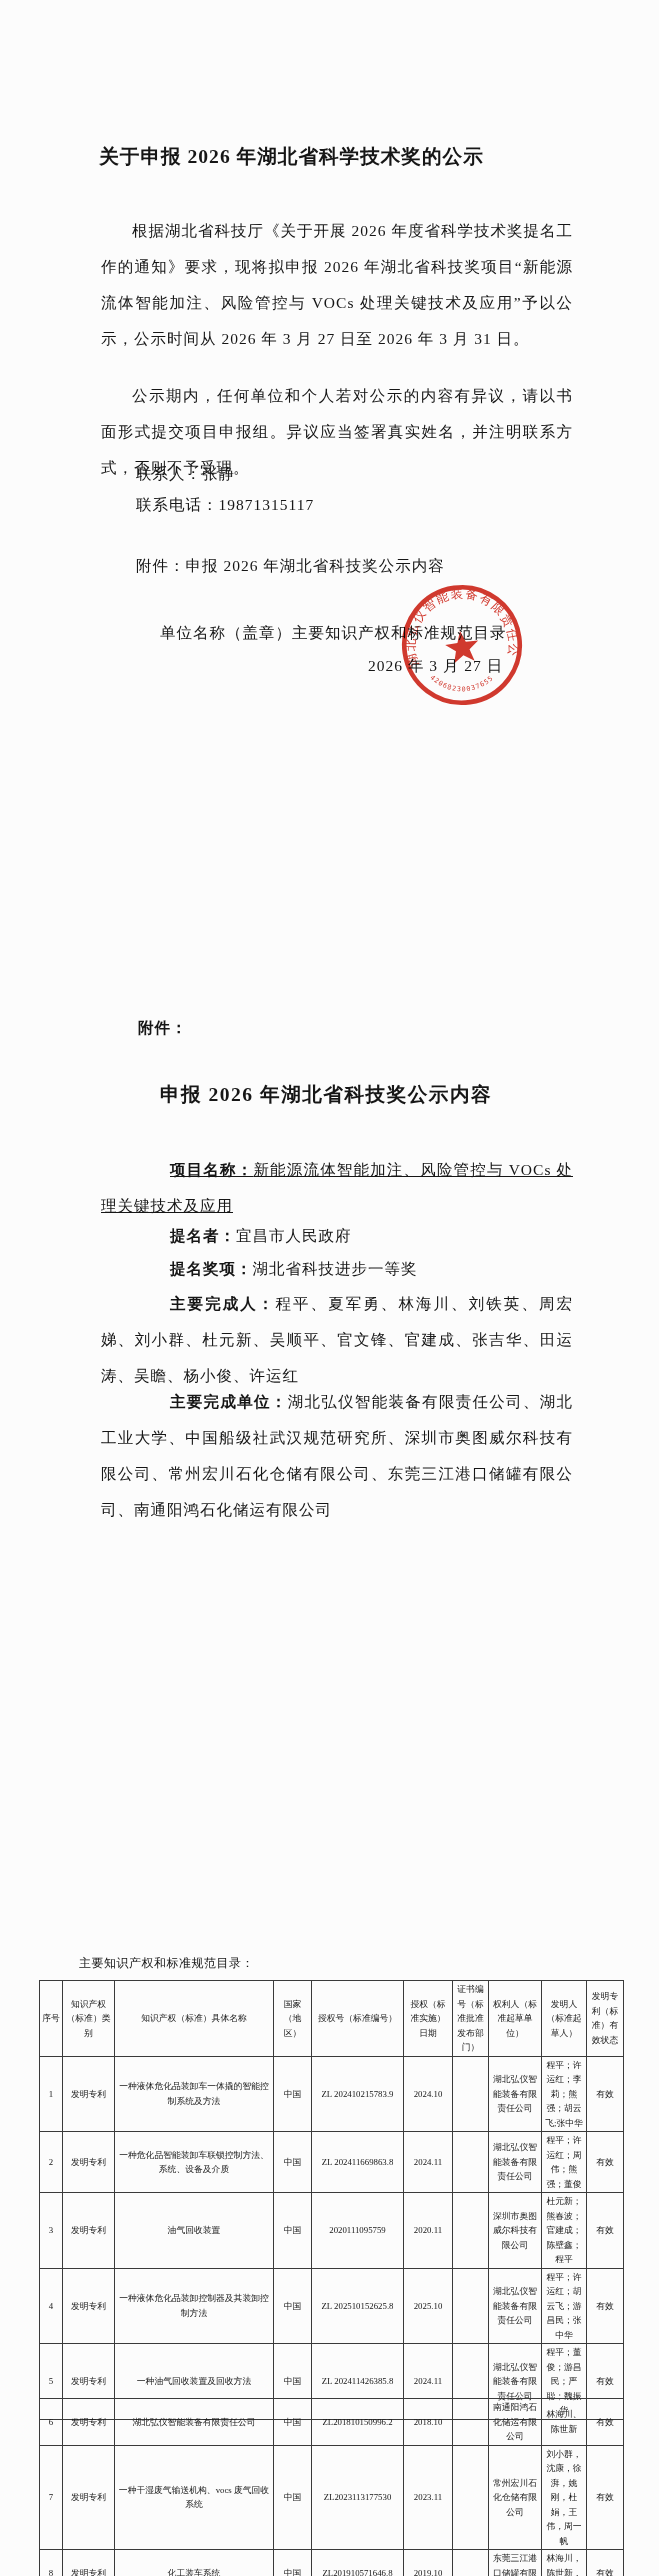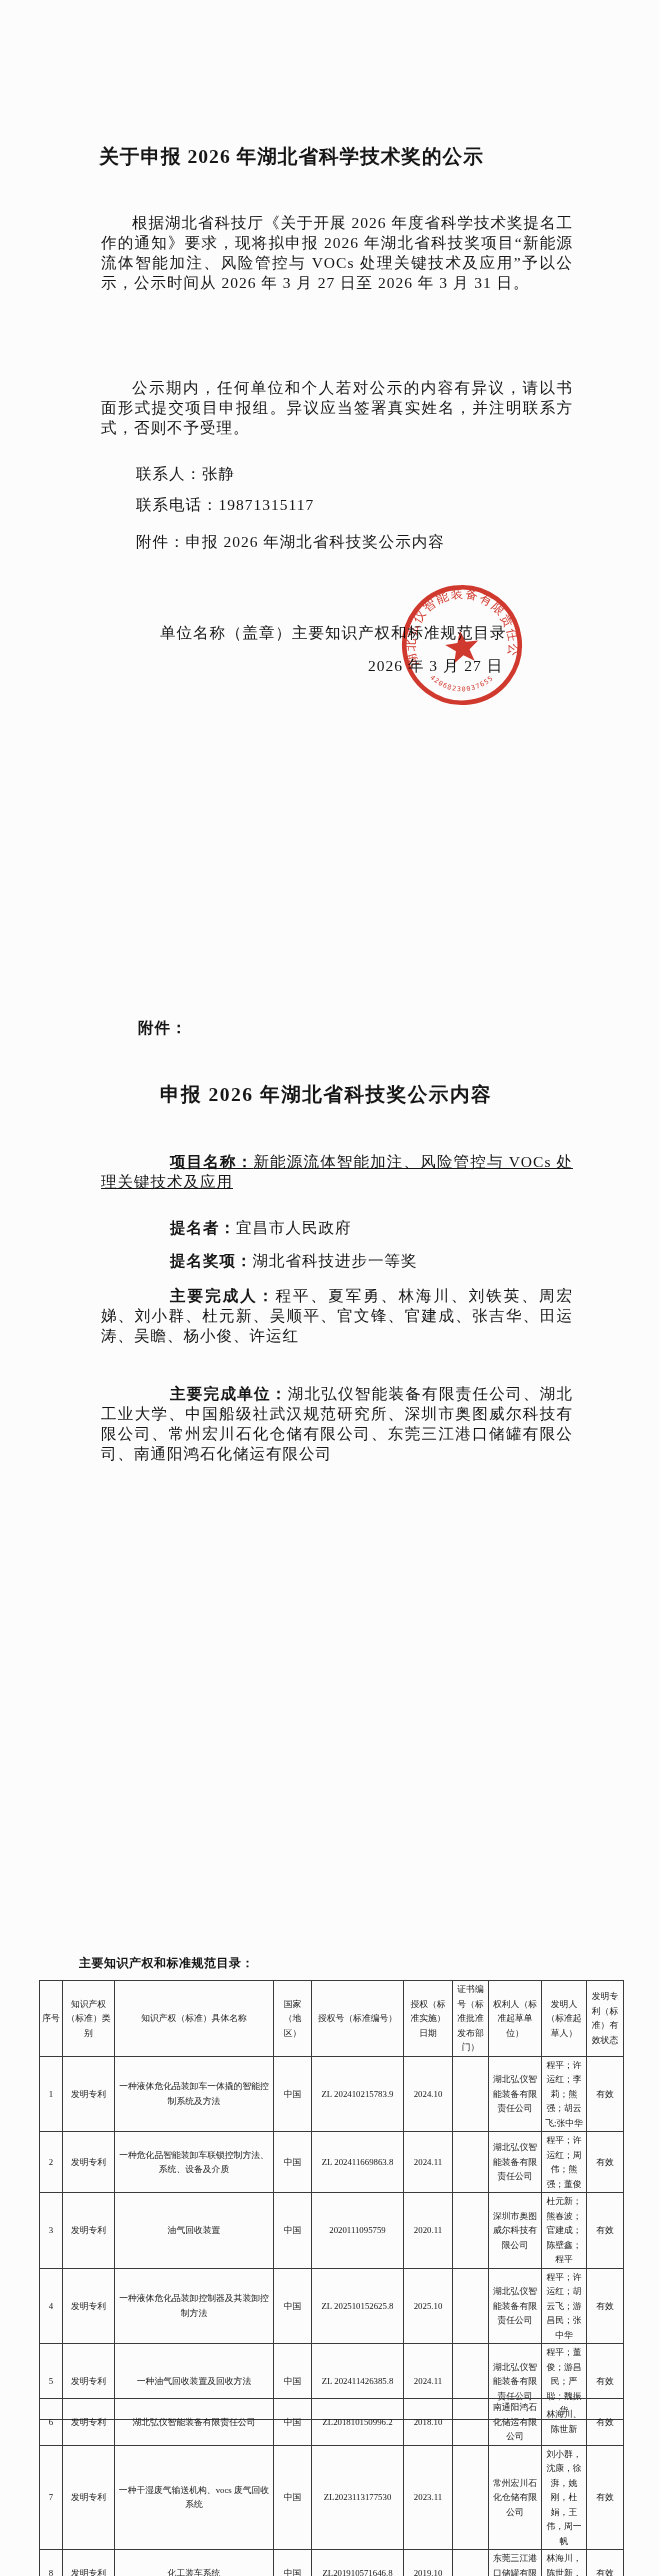--- a/index.html
+++ b/index.html
@@ -9,31 +9,31 @@
     font-family:"Liberation Serif","DejaVu Serif",serif;
     color:#161616;
   }
   .abs { position:absolute; }
   .doc-title {
     left:0; width:583px; text-align:center;
     font-size:19.6px; font-weight:bold; letter-spacing:1px;
   }
   .doc-text {
     left:101px; width:472px;
-    font-size:15.5px; line-height:20px; letter-spacing:1px;
+    font-size:15.5px; line-height:36px; letter-spacing:1px;
     text-align:justify;
   }
   .indent { text-indent:2em; }
   .line { font-size:15.5px; letter-spacing:1px; white-space:nowrap; }
   .lbl { font-weight:bold;padding-left:38px; }
   .big-heading {
     left:0; width:652px; text-align:center;
     font-size:19.6px; font-weight:bold; letter-spacing:1.5px;
   }
-  .section-title { font-size:12px; font-weight:bold; letter-spacing:0.5px; }
+  .section-title { font-size:12px; font-weight:normal; letter-spacing:0.5px; }
   table.ip {
     position:absolute; left:39px; width:582px;
     border-collapse:collapse; table-layout:fixed;
     border:1px solid #3a3a3a;
   }
   table.ip th, table.ip td {
     border:0.5px solid #3a3a3a;
     font-size:8.8px; line-height:1.65; font-weight:normal;
     text-align:center; vertical-align:middle;
     padding:1px 2.1px; word-wrap:break-word; overflow:hidden;
@@ -59,21 +59,21 @@
 <body>
 
 <h1 class="abs doc-title" style="top:143px;">关于申报 2026 年湖北省科学技术奖的公示</h1>
 
 <p class="abs doc-text indent" style="top:213px;">根据湖北省科技厅《关于开展 2026 年度省科学技术奖提名工作的通知》要求，现将拟申报 2026 年湖北省科技奖项目“新能源流体智能加注、风险管控与 VOCs 处理关键技术及应用”予以公示，公示时间从 2026 年 3 月 27 日至 2026 年 3 月 31 日。</p>
 <p class="abs doc-text indent" style="top:378px;">公示期内，任何单位和个人若对公示的内容有异议，请以书面形式提交项目申报组。异议应当签署真实姓名，并注明联系方式，否则不予受理。</p>
 
 <div class="abs line" style="left:136px; top:464px;">联系人：张静</div>
 <div class="abs line" style="left:136px; top:495px;">联系电话：19871315117</div>
 
-<div class="abs line" style="left:136px; top:532px;">附件：申报 2026 年湖北省科技奖公示内容</div>
+<div class="abs line" style="left:136px; top:556px;">附件：申报 2026 年湖北省科技奖公示内容</div>
 
 <div class="abs line" style="left:160px; top:623px;">单位名称（盖章）主要知识产权和标准规范目录</div>
 <div class="abs line" style="left:368px; top:656px;">2026 年 3 月 27 日</div>
 
 <svg class="seal" viewBox="0 0 260 260" aria-hidden="true">
   <circle cx="130" cy="130" r="112" fill="none" stroke="#d0281c" stroke-width="9"></circle>
   <polygon fill="#d0281c" points="130,102 138.2,124.7 162.3,125.5 143.3,140.3 150,163.5 130,150 110,163.5 116.7,140.3 97.7,125.5 121.8,124.7"></polygon>
   <defs>
     <path id="sealTopArc" d="M43.5,161.5 A92,92 0 1 1 216.5,161.5" fill="none"></path>
     <path id="sealBottomArc" d="M55,178 A88,88 0 0 0 205,178" fill="none"></path>

